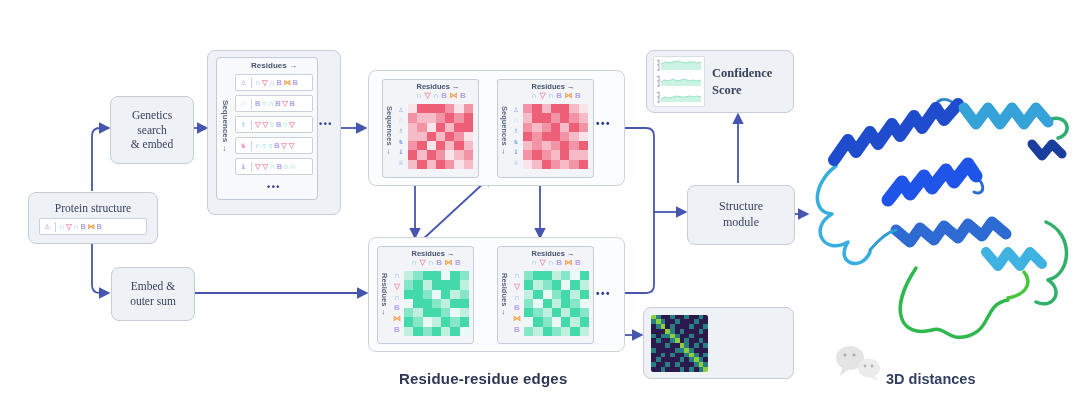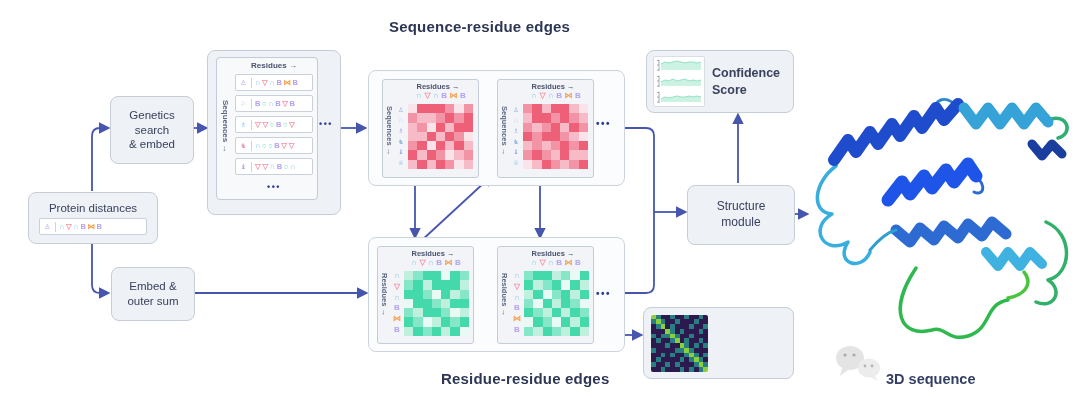--- a/index.html
+++ b/index.html
@@ -1,21 +1,21 @@
 <!DOCTYPE html>
 <html><head>
 <meta charset="utf-8">
 <style>
   html,body{margin:0;padding:0;background:#fff;}
   .stage{position:relative;width:1080px;height:411px;background:#ffffff;overflow:hidden;
          font-family:"Liberation Sans",sans-serif;}
   .title{position:absolute;font-size:15px;font-weight:700;color:#2d3754;letter-spacing:.2px;white-space:nowrap;}
   .node{position:absolute;background:#eef1f5;border:1.5px solid #c6cdd7;border-radius:8px;
         display:flex;align-items:center;justify-content:center;color:#39425e;}
-  .node-label{white-space:pre-line;text-align:center;font-size:11.5px;line-height:1.3;font-weight:500;}
+  .node-label{white-space:pre-line;text-align:center;font-size:11.5px;line-height:1.3;font-weight:500;font-family:Liberation Serif, serif;}
   .panel{position:absolute;background:#f2f4f8;border:1px solid #c4ccd7;border-radius:3px;}
   .container-box{position:absolute;background:#fbfcfd;border:1.5px solid #ccd3dc;border-radius:8px;}
   .inner-msa{position:absolute;background:#f7f9fb;border:1px solid #c3cbd6;border-radius:4px;}
   .axis-label{position:absolute;font-size:7.5px;color:#49536e;font-weight:600;text-align:center;white-space:nowrap;}
   .vlabel{position:absolute;font-size:7.5px;color:#5b6680;font-weight:600;white-space:nowrap;
           transform:rotate(90deg);transform-origin:0 0;}
   .glyph-row{position:absolute;display:flex;gap:2.5px;justify-content:center;}
   .glyph{font-size:8px;font-weight:700;line-height:1;}
   .gcol .glyph{display:block;line-height:10.8px;text-align:center;}
   .icon-col{position:absolute;display:flex;flex-direction:column;}
@@ -58,25 +58,24 @@
       <path d="M421,241 L486,181" marker-end="url(#ah)"></path>
       <path d="M623,128 L646,128 Q654,128 654,136 L654,212"></path>
       <path d="M623,293 L646,293 Q654,293 654,285 L654,212"></path>
       <path d="M654,212 L678,212" marker-end="url(#ah)"></path>
       <path d="M738,183 L738,122" marker-end="url(#ah)"></path>
       <path d="M794,214 L800,214" marker-end="url(#ah)"></path>
       <path d="M623,335 L634,335" marker-end="url(#ah)"></path>
     </g>
   </svg>
 
-  <div class="title" style="left:389px;top:18px;">Sequence-residue edges</div>
-  <div class="title" style="left:399px;top:370px;margin-left:42px;">Residue-residue edges</div>
+  <div class="title" style="left:399px;top:370px;">Residue-residue edges</div>
 
   <div class="node" style="left:28px;top:192px;width:128px;height:50px;flex-direction:column;gap:3px;">
-    <div class="node-label">Protein distances</div>
+    <div class="node-label">Protein structure</div>
     <div class="seq-chip" style="width:108px;margin-bottom:0;">
       <span class="chip-icon" id="protein-icon" style="color: rgb(177, 166, 234);">♙</span>
       <span class="chip-sep"></span>
       <span class="chip-seq">
           <span class="glyph" style="color: rgb(130, 199, 240);">∩</span>
           <span class="glyph" style="color: rgb(245, 145, 165);">▽</span>
           <span class="glyph" style="color: rgb(130, 199, 240);">∩</span>
           <span class="glyph" style="color: rgb(180, 161, 242);">B</span>
           <span class="glyph" style="color: rgb(241, 160, 78);">⋈</span>
           <span class="glyph" style="color: rgb(180, 161, 242);">B</span>
@@ -670,15 +669,15 @@
       <ellipse cx="16" cy="14" rx="14" ry="12" fill="#e3e3e3" opacity="0.95"></ellipse>
       <path d="M8,24 L6,32 L14,26 z" fill="#e3e3e3"></path>
       <circle cx="11" cy="11" r="1.6" fill="#aaa"></circle>
       <circle cx="20" cy="11" r="1.6" fill="#aaa"></circle>
       <ellipse cx="35" cy="24" rx="11" ry="9.5" fill="#ececec"></ellipse>
       <path d="M41,32 L44,37 L36,33 z" fill="#ececec"></path>
       <circle cx="31" cy="22" r="1.4" fill="#b5b5b5"></circle>
       <circle cx="38" cy="22" r="1.4" fill="#b5b5b5"></circle>
     </g>
   </svg>
-  <div class="lbl-3d" style="left:886px;top:371px;">3D sequence</div>
+  <div class="lbl-3d" style="left:886px;top:371px;">3D distances</div>
 
 </div>
 
 </body></html>

